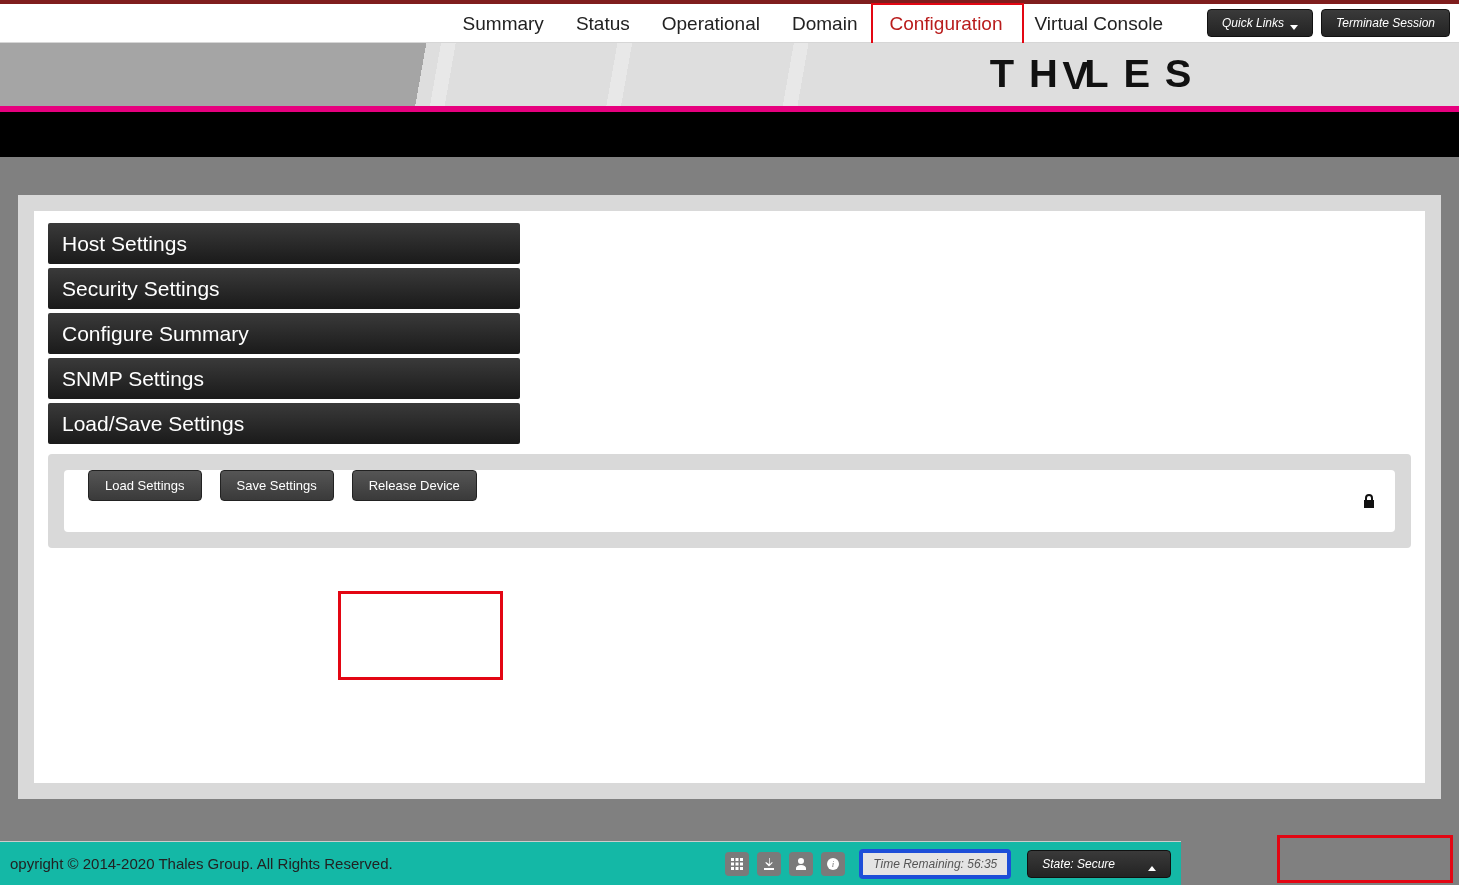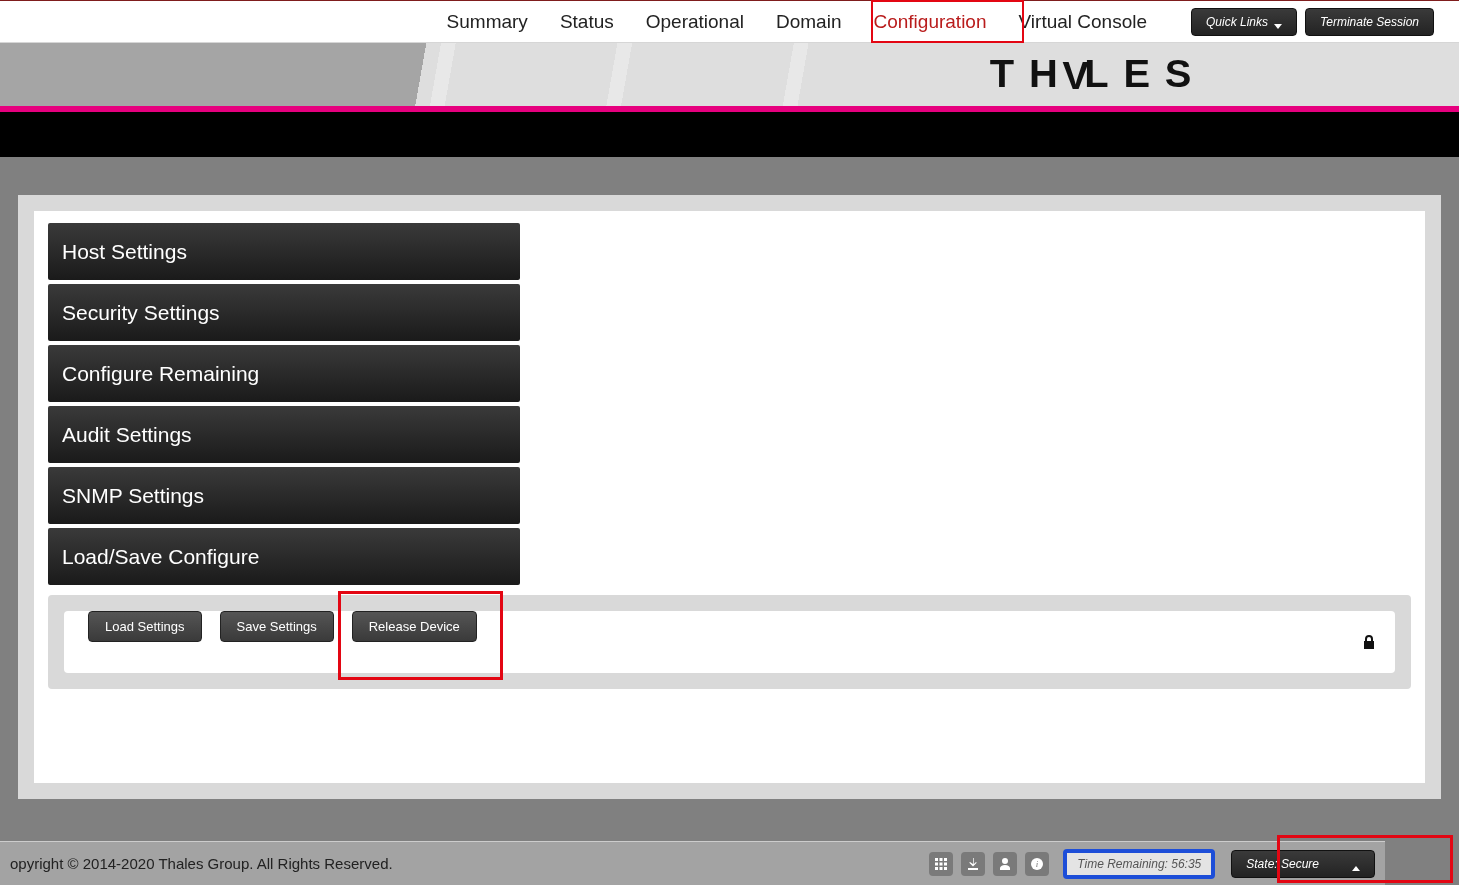--- a/index.html
+++ b/index.html
@@ -2,22 +2,22 @@
 <html><head>
 <meta charset="utf-8">
 <style>
   * { box-sizing: border-box; margin:0; padding:0; }
   html,body { width:1459px; height:885px; font-family: "Segoe UI", Arial, sans-serif; font-weight:300; background:#fff; overflow:hidden; }
   body { background:#808080; font-stretch: condensed; }
 
   
   .topbar {
     position:relative; width:100%; height:43px; background:#fff;
-    border-top:1px solid #7f1d1d; border-bottom:1px solid #d6d6d6;
-    display:flex; align-items:center; justify-content:flex-end; padding-right:25px;
+    border-top:4px solid #7f1d1d; border-bottom:1px solid #d6d6d6;
+    display:flex; align-items:center; justify-content:flex-end; padding-right:9px;
   }
   .nav-tabs { display:flex; align-items:center; margin-right:20px; }
   .nav-tab {
     padding:0 16px; height:43px; line-height:43px; font-size:19px; color:#222;
     cursor:pointer; font-weight:300; white-space:nowrap;
   }
   .nav-tab.active { color:#b91c1c; }
   .btn-dark {
     background:#2d2d2d; background:linear-gradient(#3a3a3a,#232323);
     color:#fff; font-size:12px; border:1px solid #111; border-radius:4px;
@@ -54,39 +54,39 @@
   .stripe-pink { width:100%; height:6px; background:#e6007e; }
   .stripe-black{ width:100%; height:45px; background:#000; }
 
   
   .content-outer { position:relative; width:100%; background:#808080; padding:38px 18px 42px 18px; height:calc(885px - 43px - 63px - 6px - 45px - 44px); }
   .content-frame { width:100%; height:100%; background:#d9d9d9; padding:16px; }
   .content-inner { width:100%; height:100%; background:#fff; padding:12px 14px; position:relative; }
 
   .accordion { width:472px; }
   .acc-item {
-    width:100%; height:57px; margin-bottom:4px; padding:0 14px; color:#fff;
+    width:100%; height:41px; margin-bottom:4px; padding:0 14px; color:#fff;
     font-size:21px; display:flex; align-items:center; cursor:pointer;
     background:linear-gradient(#3a3a3a,#1a1a1a); border-radius:2px; font-weight:300;
   }
 
   .panel-wrap { margin-top:10px; width:100%; background:#d9d9d9; border-radius:4px; padding:16px; position:relative; }
   .panel-inner { width:100%; height:62px; background:#fff; border-radius:4px; display:flex; align-items:flex-start; padding:0 24px; position:relative; }
   .btn-grey {
     background:linear-gradient(#555,#3a3a3a); color:#fff; font-size:13px;
     border:1px solid #222; border-radius:4px; padding:7px 16px; cursor:pointer; margin-right:18px;
     font-weight:300;
   }
   .lock { position:absolute; right:20px; top:50%; transform:translateY(-50%); font-size:14px; color:#111; }
 
   .red-box { position:absolute; border:3px solid #e30613; pointer-events:none; }
 
   
   .footer {
-    position:fixed; left:0; bottom:0; width:1385px; height:44px; background:#a3a3a3;
+    position:fixed; left:0; bottom:0; width:1181px; height:44px; background:#14b8a6;
     border-top:1px solid #ccc; display:flex; align-items:center; padding:0 10px;
     font-size:15px; color:#222; font-weight:300;
   }
   .footer .copy { flex:0 0 auto; }
   .footer .spacer { flex:1 1 auto; }
   .foot-icon {
     width:24px; height:24px; border-radius:4px; background:#7a7a7a; margin:0 4px;
     display:flex; align-items:center; justify-content:center; color:#fff; font-size:14px;
     cursor:pointer;
   }
@@ -127,24 +127,23 @@
 <div class="stripe-pink"></div>
 <div class="stripe-black"></div>
 
 <div class="content-outer">
   <div class="content-frame">
     <div class="content-inner">
 
       <div class="accordion">
         <div class="acc-item">Host Settings</div>
         <div class="acc-item">Security Settings</div>
-        <div class="acc-item">Configure Remaining</div>
-        <div class="acc-item">Audit Settings</div>
+        <div class="acc-item">Configure Summary</div>
         <div class="acc-item">SNMP Settings</div>
-        <div class="acc-item">Load/Save Configure</div>
+        <div class="acc-item">Load/Save Settings</div>
       </div>
 
       <div class="panel-wrap">
         <div class="panel-inner">
           <button class="btn-grey">Load Settings</button>
           <button class="btn-grey">Save Settings</button>
           <button class="btn-grey" id="release-btn">Release Device</button>
           <span class="lock">
             <svg width="12" height="14" viewBox="0 0 12 14">
                 <path fill="#111" d="M2 6V4a4 4 0 0 1 8 0v2h1v8H1V6h1zm2 0h4V4a2 2 0 0 0-4 0v2z"></path>

